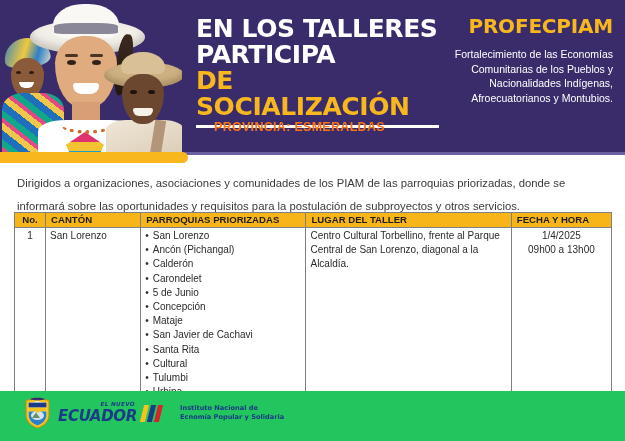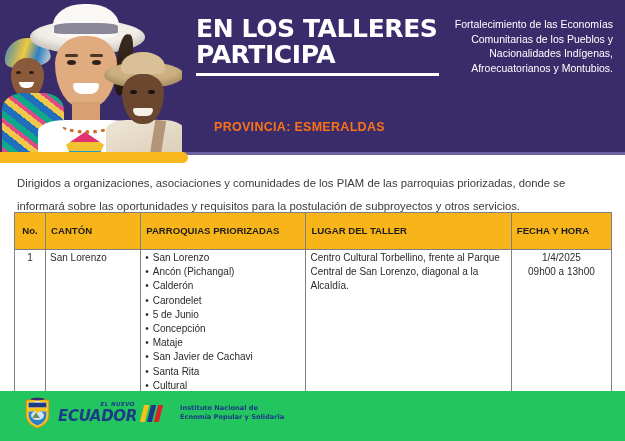--- a/index.html
+++ b/index.html
@@ -211,21 +211,21 @@
     text-align: right;
   }
   .program-title {
     font-family: "DejaVu Sans", sans-serif;
     font-weight: 700;
     font-size: 20px;
     letter-spacing: -0.2px;
     color: #f7b71d;
   }
   .program-sub {
-    margin-top: 3px;
+    margin-top: 9px;
     color: #ffffff;
     font-size: 10.5px;
     line-height: 14.5px;
   }
 
   
   .intro {
     position: absolute;
     left: 17px; top: 172px;
     width: 594px;
@@ -251,21 +251,21 @@
     padding: 1px 4px;
   }
   table.tbl thead th {
     background: #f8b519;
     color: #1d1d1d;
     font-size: 9.6px;
     font-weight: 700;
     text-align: left;
     height: 14px;
     line-height: 13px;
-    padding: 11px 5px;
+    padding: 0 5px;
   }
   table.tbl thead th.c-no { text-align: center; }
   table.tbl td {
     font-size: 10px;
     line-height: 14.2px;
     color: #2b2b2b;
     height: 158px;
   }
   td.c-no { text-align: center; }
   td.c-fecha { text-align: center; }
@@ -397,26 +397,28 @@
         <div class="face"></div>
         <div class="eye l"></div>
         <div class="eye r"></div>
         <div class="teeth"></div>
       </div>
     </div>
 
     <div class="headline">
       <div class="line">EN LOS TALLERES</div>
       <div class="line">PARTICIPA</div>
+      <div class="line accent">DE SOCIALIZACIÓN</div>
       <div class="headline-rule"></div>
     </div>
 
     <div class="province">PROVINCIA: ESMERALDAS</div>
 
     <div class="program">
+      <div class="program-title">PROFECPIAM</div>
       <div class="program-sub">Fortalecimiento de las Economías Comunitarias de los Pueblos y Nacionalidades Indígenas, Afroecuatorianos y Montubios.</div>
     </div>
 
     <div class="banner-bottom-edge"></div>
   </div>
 
   <div class="yellow-tab"></div>
 
   <div class="intro">Dirigidos a organizaciones, asociaciones  y comunidades de los PIAM de las parroquias priorizadas, donde se informará sobre las oportunidades y requisitos para la postulación de subproyectos y otros servicios.</div>
 

